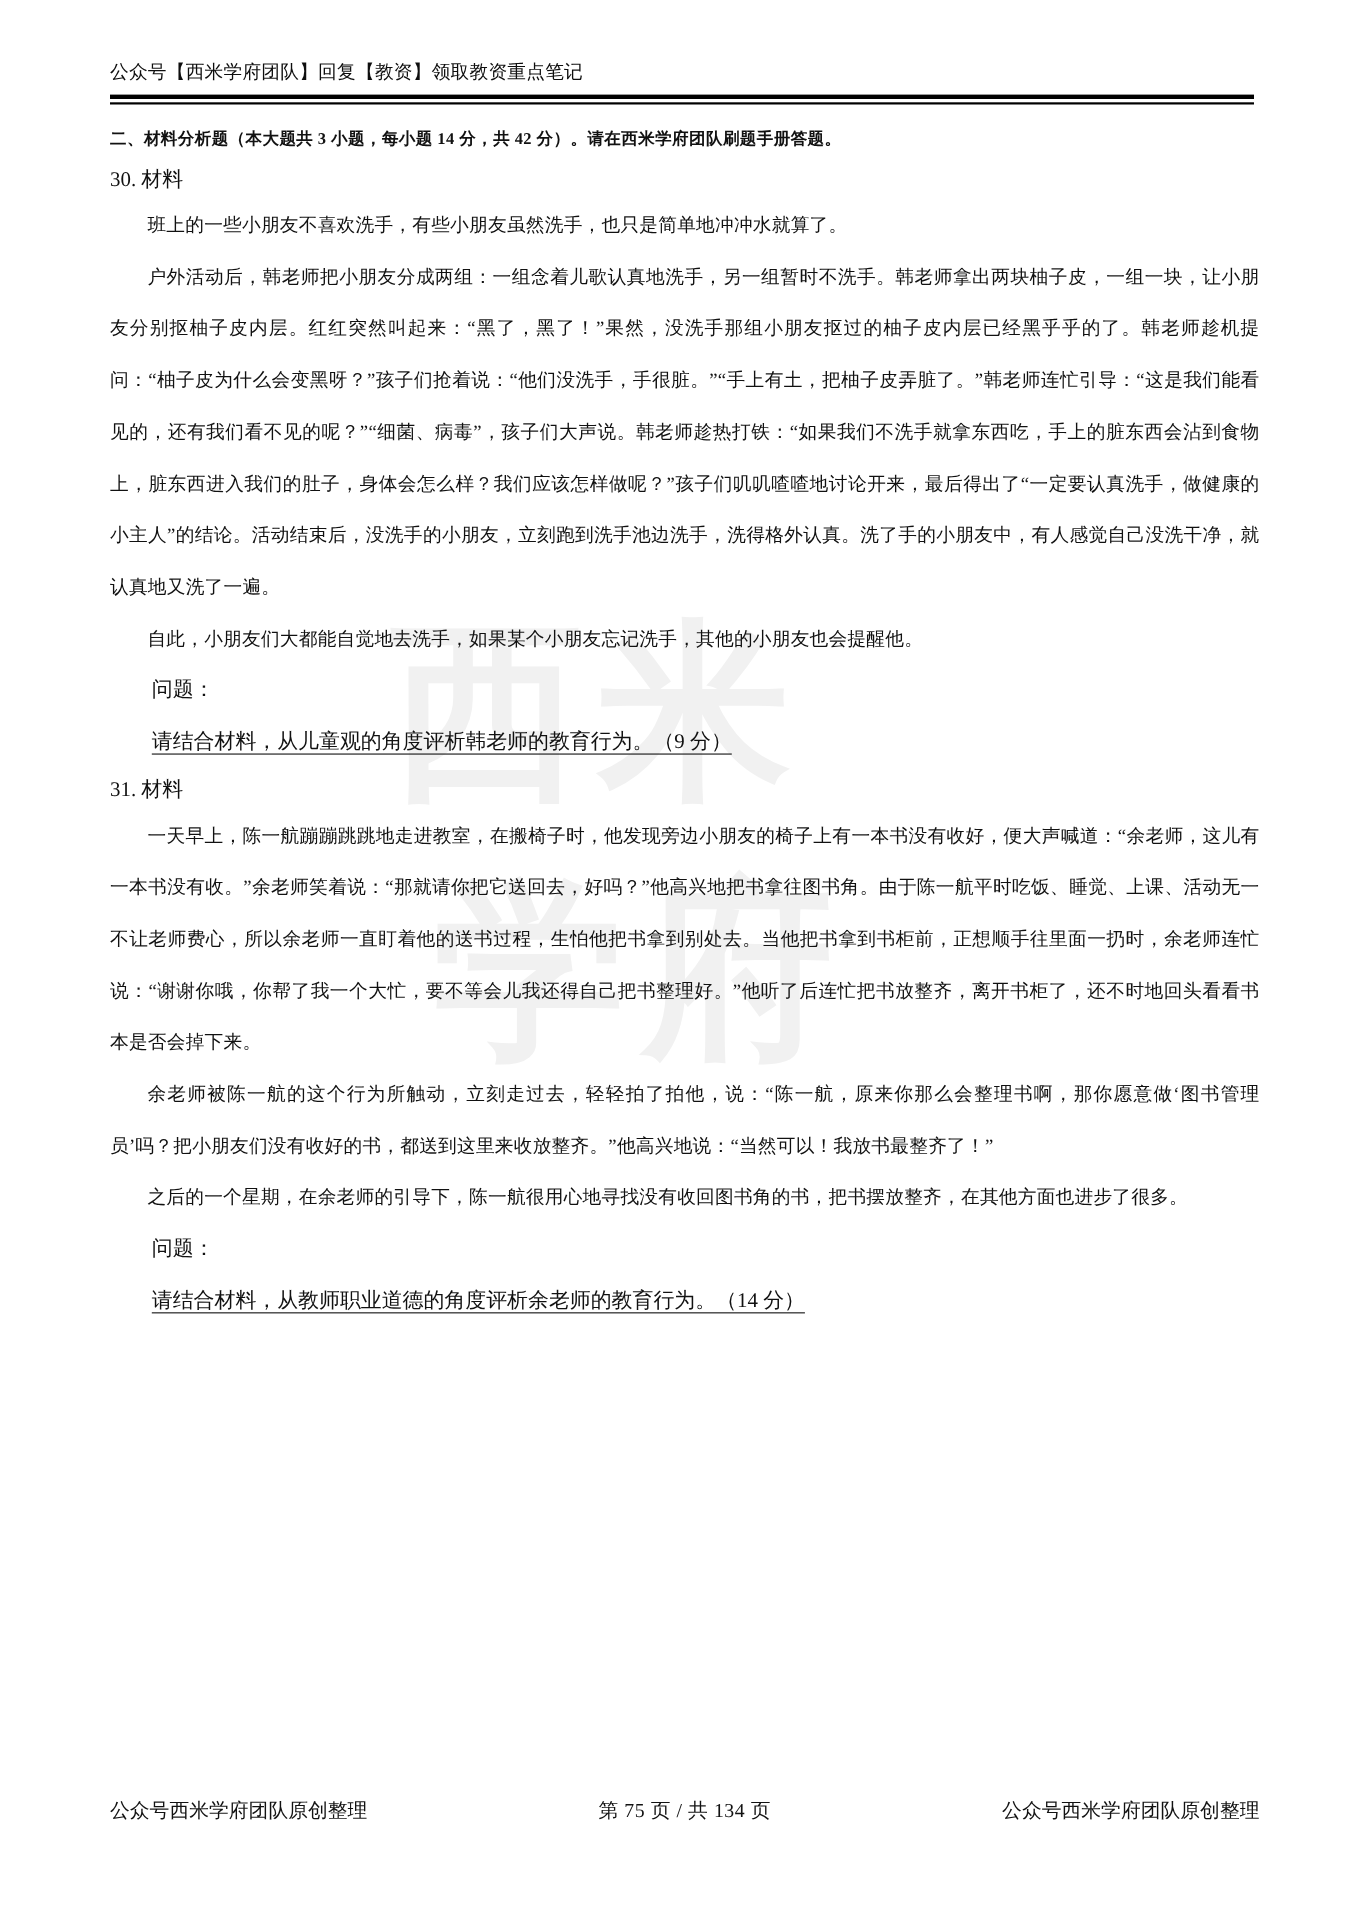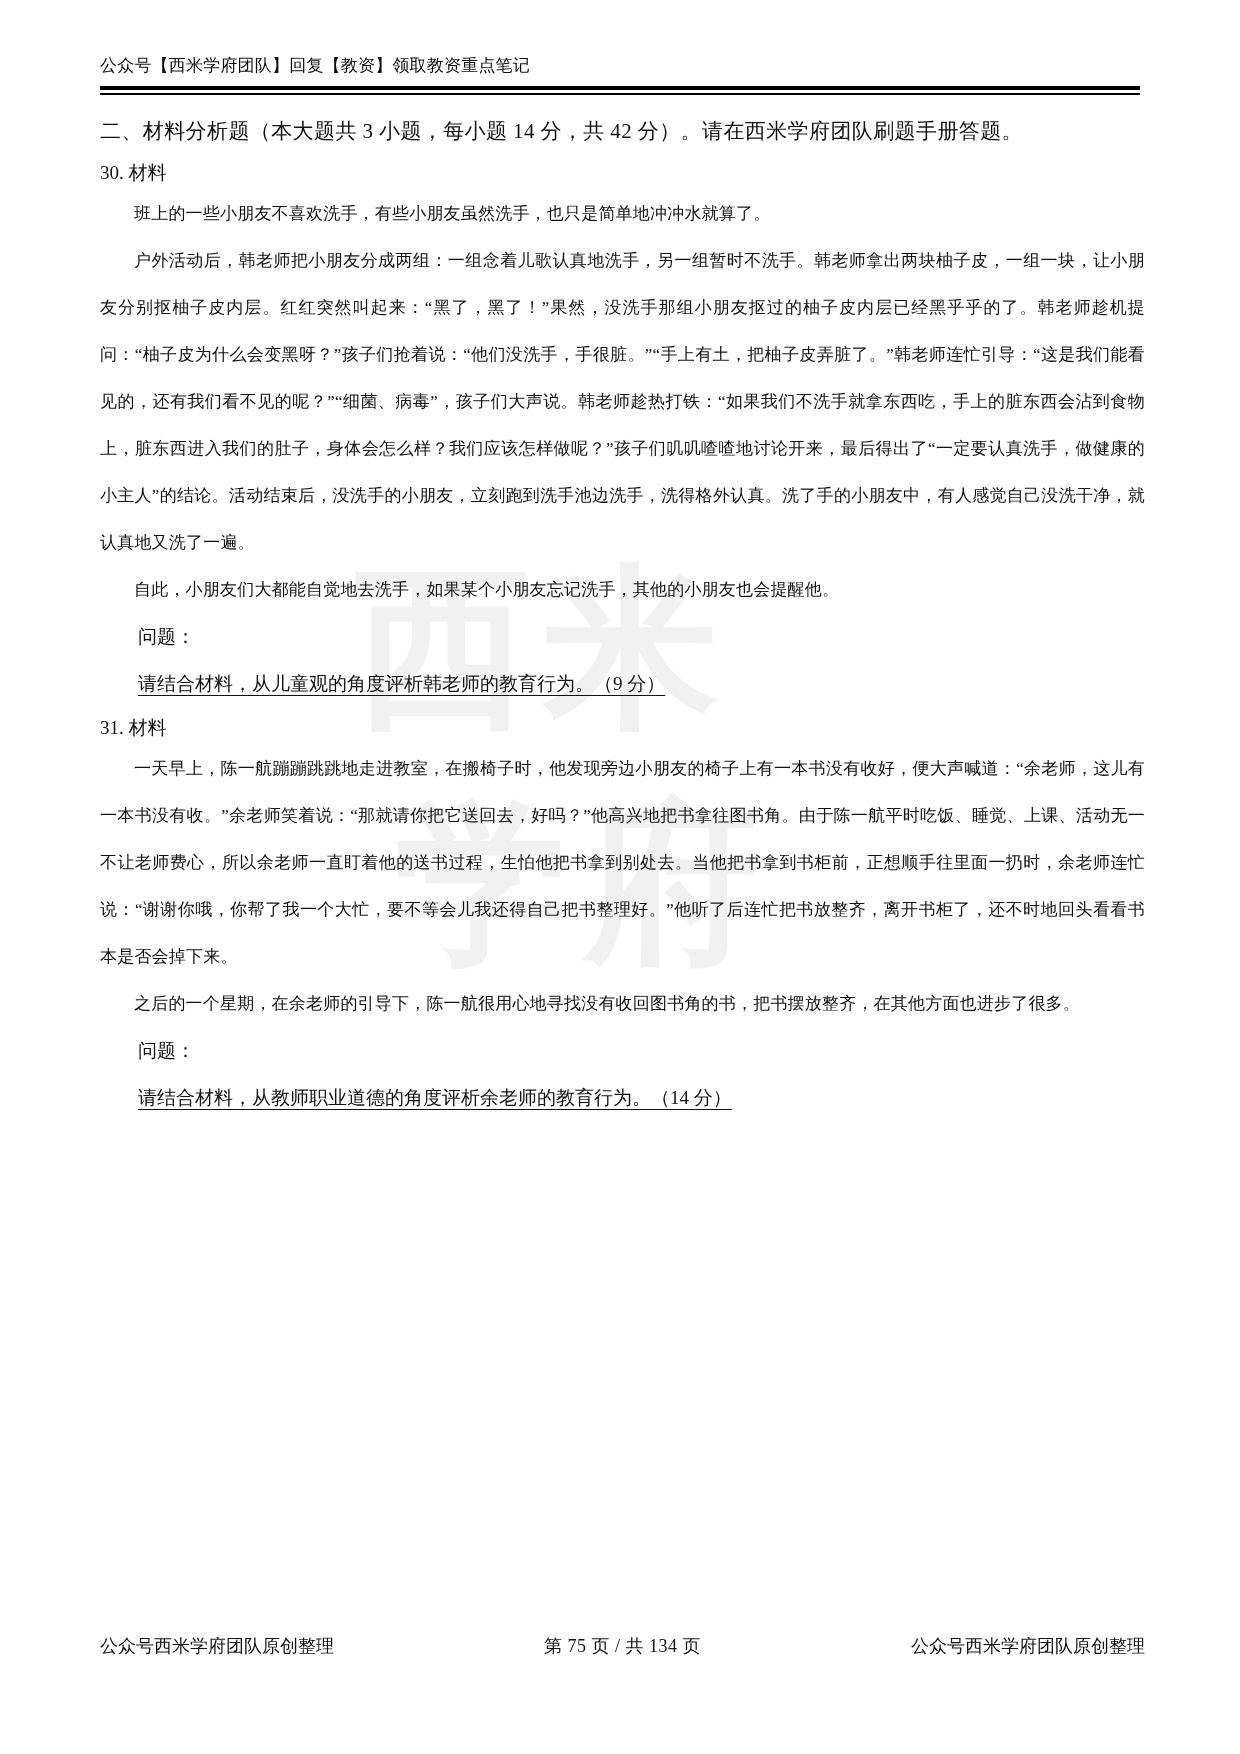--- a/index.html
+++ b/index.html
@@ -98,22 +98,22 @@
   
   .content {
     position: absolute;
     left: 100px;
     top: 110px;
     width: 1045px;
     z-index: 2;
   }
 
   .section-title {
-    font-size: 21px;
-    font-weight: 400;
+    font-size: 15px;
+    font-weight: 700;
     line-height: 1.5;
     margin: 6px 0 10px 0;
     letter-spacing: 0.4px;
     white-space: nowrap;
   }
 
   .q-label {
     font-size: 19px;
     line-height: 1.6;
     margin: 6px 0 2px 0;
@@ -195,20 +195,21 @@
       <p class="para">班上的一些小朋友不喜欢洗手，有些小朋友虽然洗手，也只是简单地冲冲水就算了。</p>
       <p class="para">户外活动后，韩老师把小朋友分成两组：一组念着儿歌认真地洗手，另一组暂时不洗手。韩老师拿出两块柚子皮，一组一块，让小朋友分别抠柚子皮内层。红红突然叫起来：“黑了，黑了！”果然，没洗手那组小朋友抠过的柚子皮内层已经黑乎乎的了。韩老师趁机提问：“柚子皮为什么会变黑呀？”孩子们抢着说：“他们没洗手，手很脏。”“手上有土，把柚子皮弄脏了。”韩老师连忙引导：“这是我们能看见的，还有我们看不见的呢？”“细菌、病毒”，孩子们大声说。韩老师趁热打铁：“如果我们不洗手就拿东西吃，手上的脏东西会沾到食物上，脏东西进入我们的肚子，身体会怎么样？我们应该怎样做呢？”孩子们叽叽喳喳地讨论开来，最后得出了“一定要认真洗手，做健康的小主人”的结论。活动结束后，没洗手的小朋友，立刻跑到洗手池边洗手，洗得格外认真。洗了手的小朋友中，有人感觉自己没洗干净，就认真地又洗了一遍。</p>
       <p class="para">自此，小朋友们大都能自觉地去洗手，如果某个小朋友忘记洗手，其他的小朋友也会提醒他。</p>
       <p class="prompt">问题：</p>
       <p class="question-underline"><span class="u">请结合材料，从儿童观的角度评析韩老师的教育行为。（9 分）</span></p>
     </div>
 
     <div>
       <div class="q-label">31. 材料</div>
       <p class="para">一天早上，陈一航蹦蹦跳跳地走进教室，在搬椅子时，他发现旁边小朋友的椅子上有一本书没有收好，便大声喊道：“余老师，这儿有一本书没有收。”余老师笑着说：“那就请你把它送回去，好吗？”他高兴地把书拿往图书角。由于陈一航平时吃饭、睡觉、上课、活动无一不让老师费心，所以余老师一直盯着他的送书过程，生怕他把书拿到别处去。当他把书拿到书柜前，正想顺手往里面一扔时，余老师连忙说：“谢谢你哦，你帮了我一个大忙，要不等会儿我还得自己把书整理好。”他听了后连忙把书放整齐，离开书柜了，还不时地回头看看书本是否会掉下来。</p>
+      <p class="para">余老师被陈一航的这个行为所触动，立刻走过去，轻轻拍了拍他，说：“陈一航，原来你那么会整理书啊，那你愿意做‘图书管理员’吗？把小朋友们没有收好的书，都送到这里来收放整齐。”他高兴地说：“当然可以！我放书最整齐了！”</p>
       <p class="para">之后的一个星期，在余老师的引导下，陈一航很用心地寻找没有收回图书角的书，把书摆放整齐，在其他方面也进步了很多。</p>
       <p class="prompt">问题：</p>
       <p class="question-underline"><span class="u">请结合材料，从教师职业道德的角度评析余老师的教育行为。（14 分）</span></p>
     </div>
 
   </div>
 
   <div class="footer">
     <div class="footer-left">公众号西米学府团队原创整理</div>
     <div class="footer-center">第 75 页 / 共 134 页</div>

